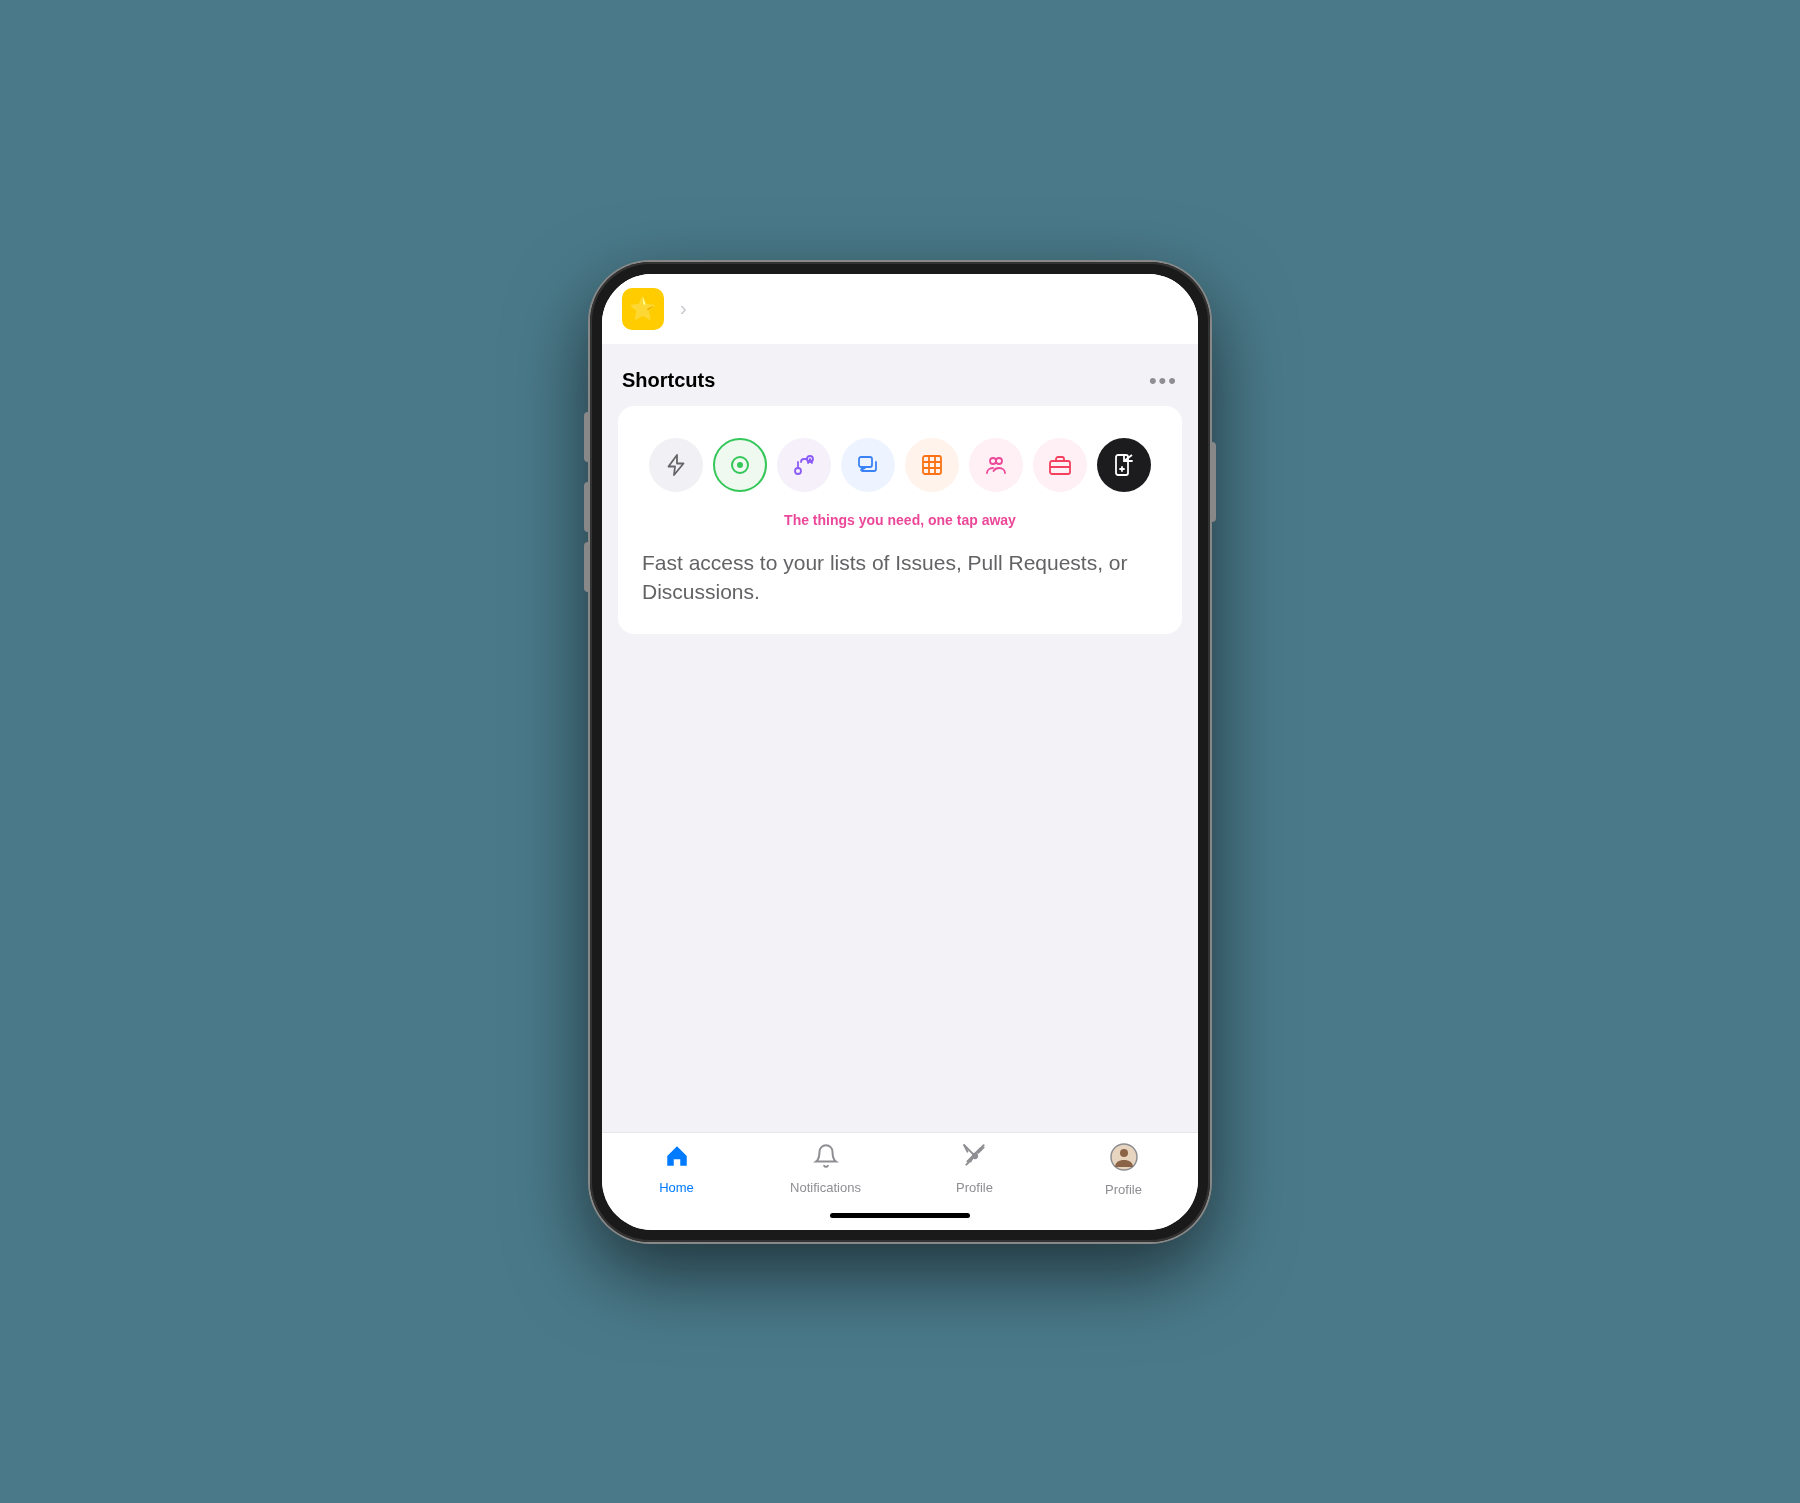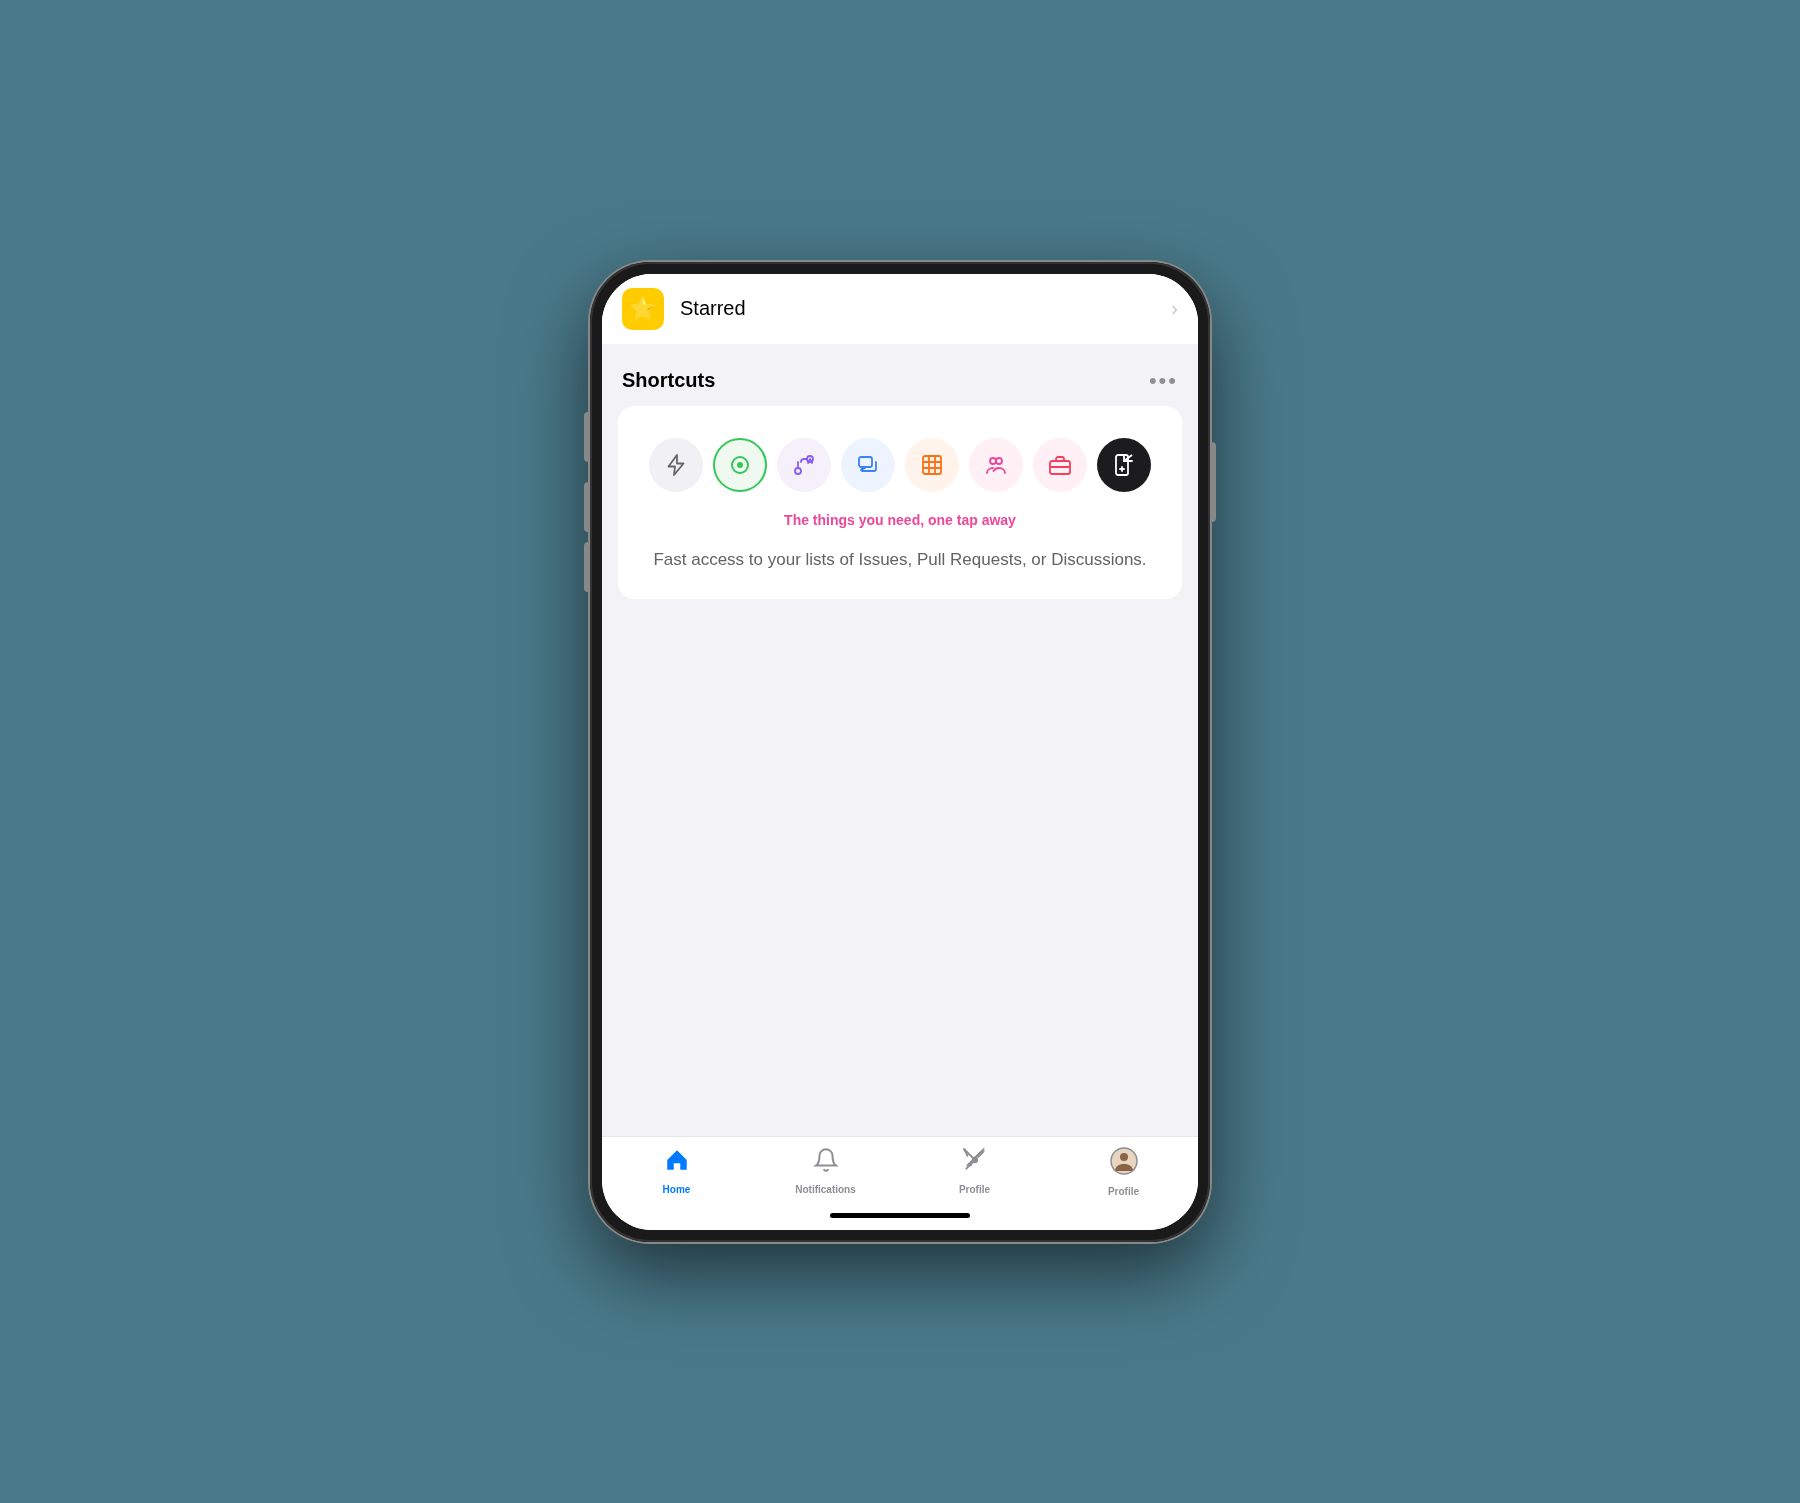--- a/index.html
+++ b/index.html
@@ -164,23 +164,23 @@
     .sc-pink2-bg { background: #fff0f5; }
 
     .shortcuts-main-text {
       font-size: 14px;
       font-weight: 700;
       color: #ec4899;
       text-align: center;
     }
 
     .shortcuts-sub-text {
-      font-size: 17px;
+      font-size: 21px;
       color: #636366;
-      text-align: right;
+      text-align: left;
       line-height: 1.4;
     }
 
     .get-started-btn {
       width: 100%;
       padding: 16px;
       background: #f2f2f7;
       border: none;
       border-radius: 12px;
       font-size: 19px;
@@ -208,22 +208,22 @@
       gap: 4px;
       flex: 1;
       padding-bottom: 8px;
     }
 
     .tab-icon {
       font-size: 26px;
     }
 
     .tab-label {
-      font-size: 10px;
-      font-weight: 700;
+      font-size: 13px;
+      font-weight: 400;
     }
 
     .tab-active { color: #007aff; }
     .tab-inactive { color: #8e8e93; }
 
     .home-bar {
       background: white;
       display: flex;
       justify-content: center;
       padding: 8px 0 12px;
@@ -242,21 +242,20 @@
 <div class="phone-frame">
   <div class="phone-screen">
 
     <div class="screen-content">
 
       <div class="starred-section">
         <div class="list-item">
           <div class="list-item-icon icon-yellow">
             ⭐
           </div>
-          <span class="list-item-label">Starred</span>
           <span class="list-item-chevron">›</span>
         </div>
       </div>
 
       <div class="shortcuts-header">
         <span class="shortcuts-title">Shortcuts</span>
         <span class="shortcuts-more">•••</span>
       </div>
 
       <div class="shortcuts-card">

